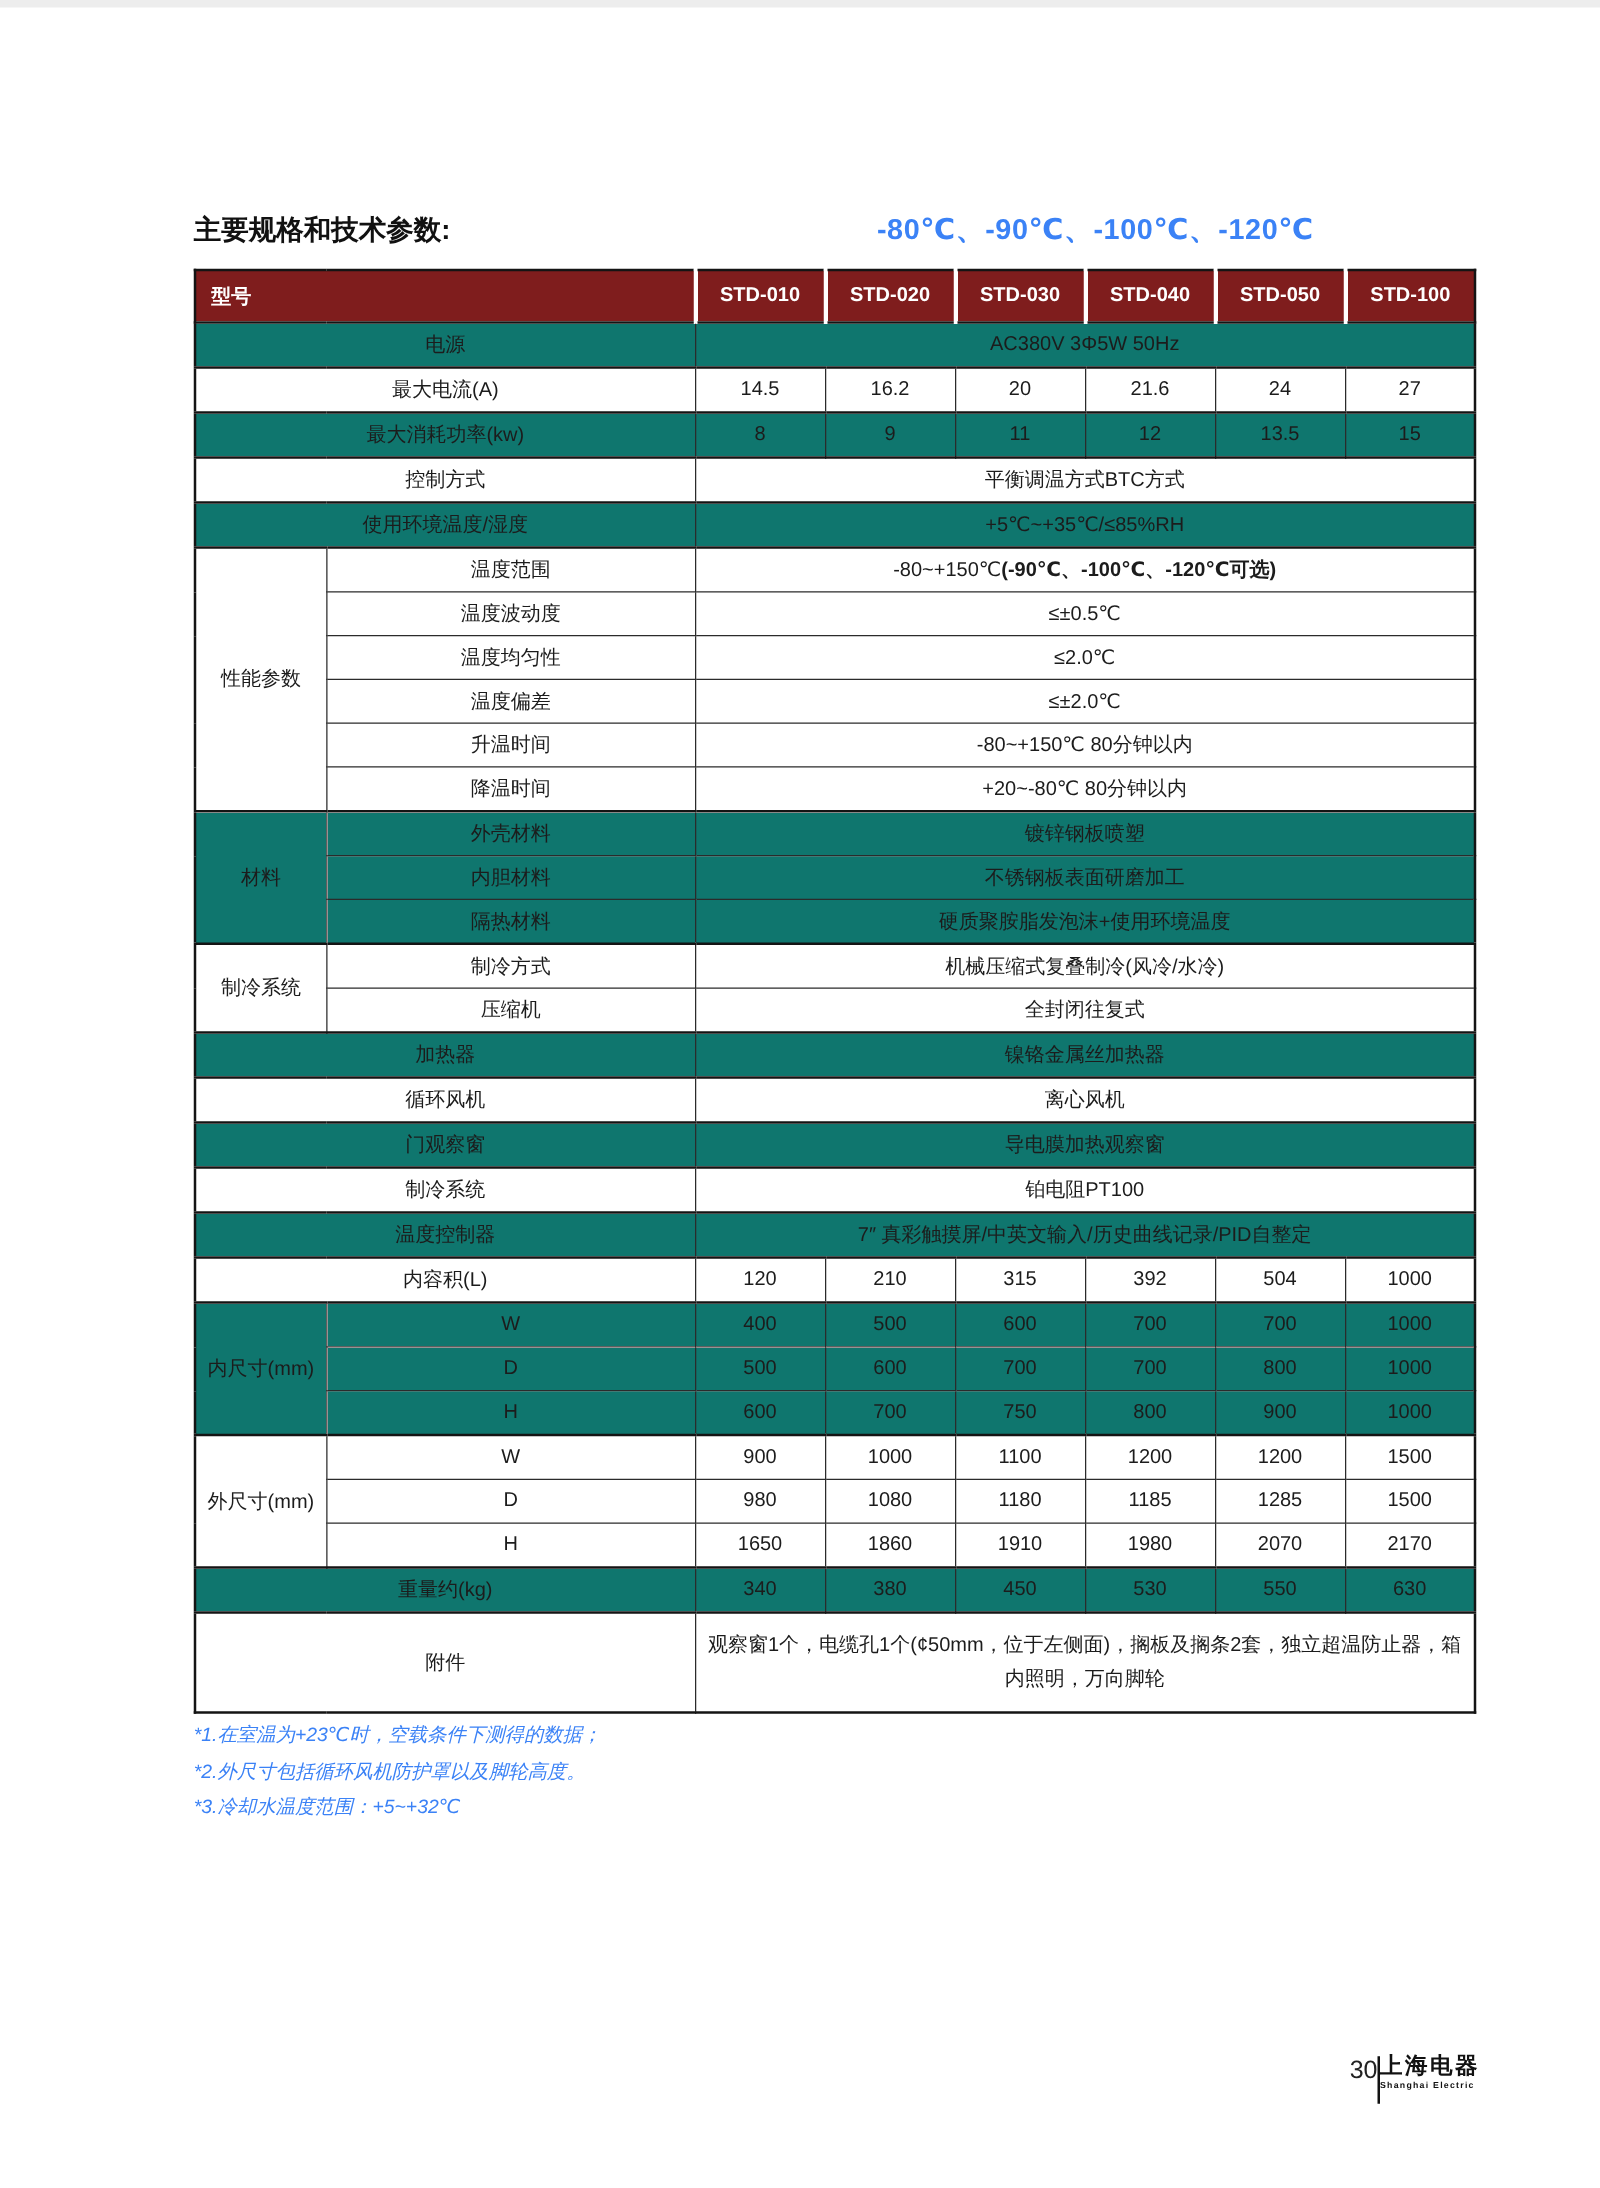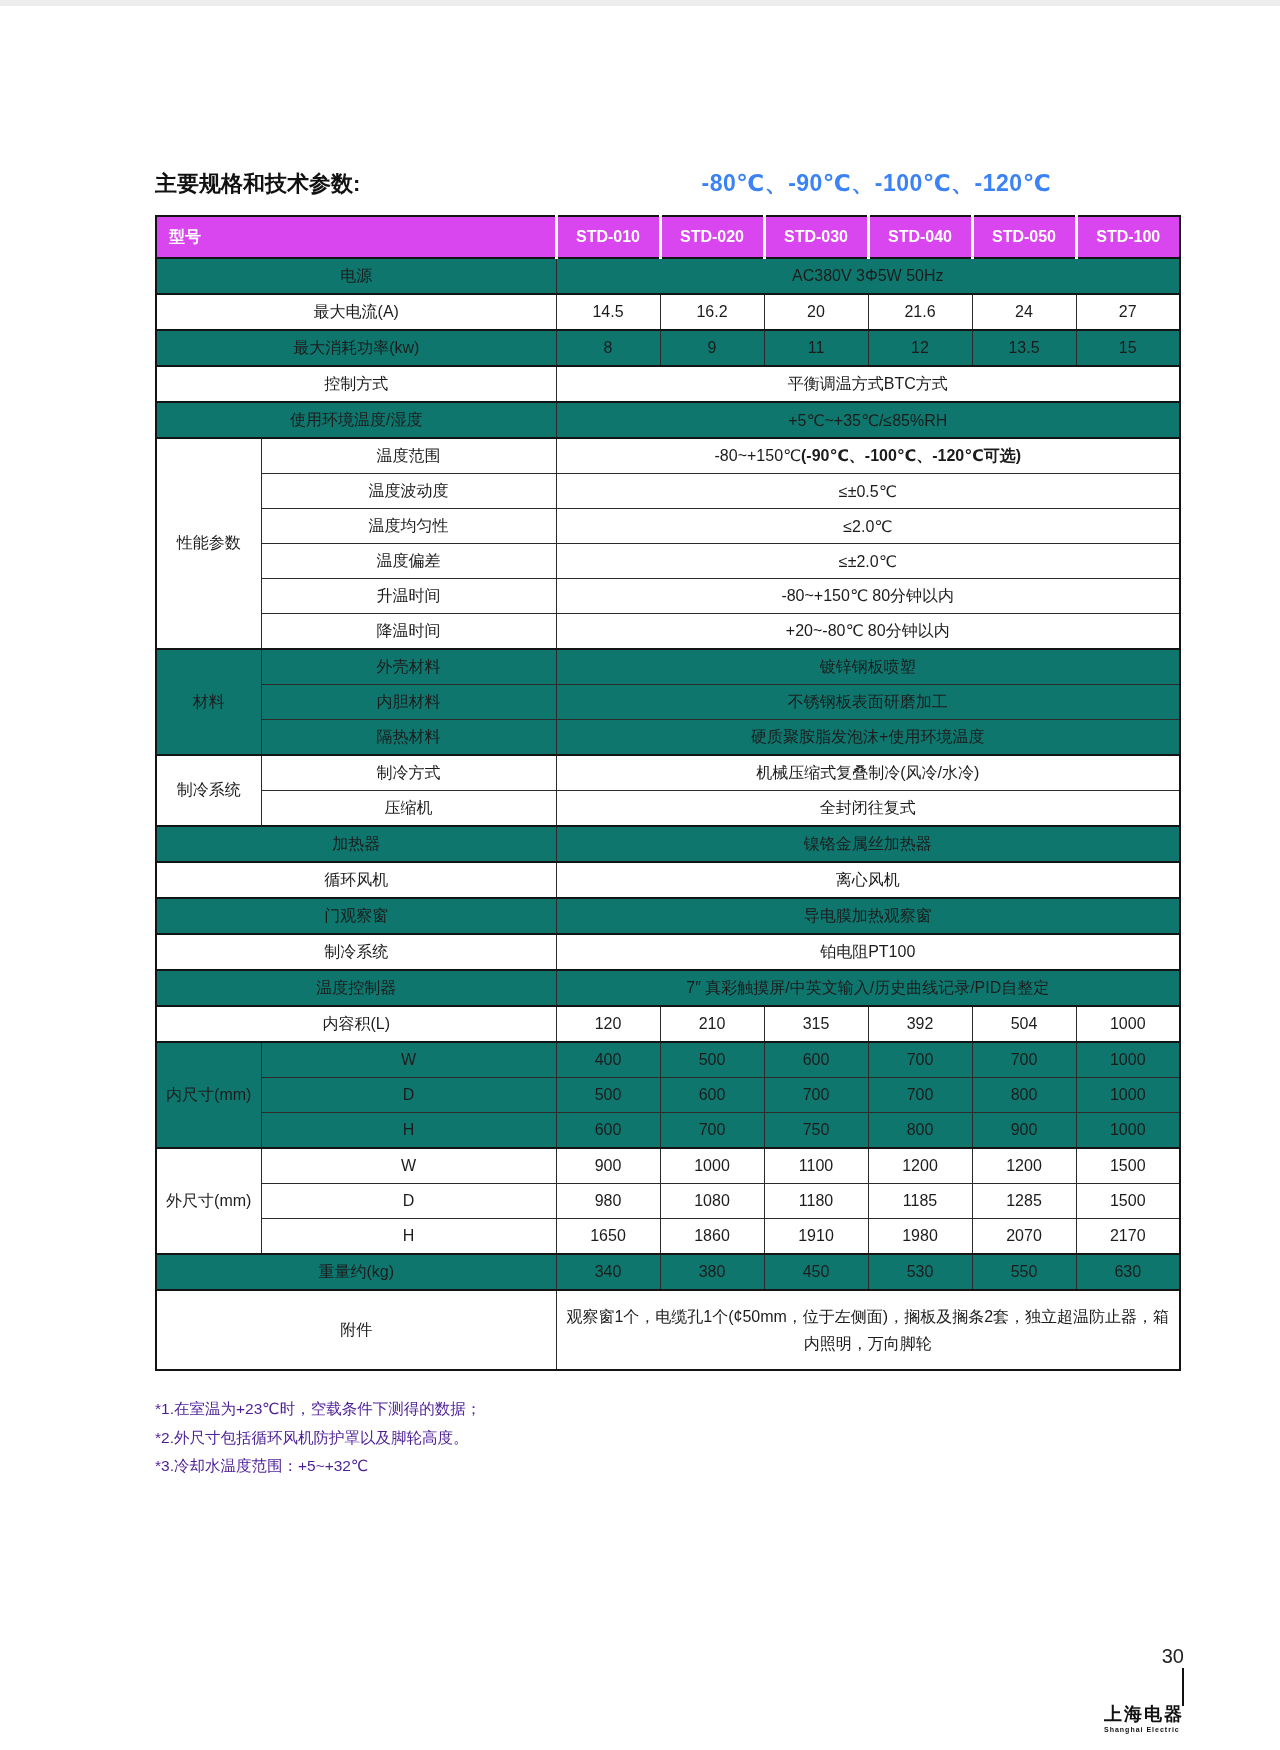--- a/index.html
+++ b/index.html
@@ -17,33 +17,33 @@
   table.spec{border-collapse:collapse;width:1026px;table-layout:fixed;border:2px solid #141414;}
   table.spec td{
     border:1px solid #2b2b2b;font-size:16px;text-align:center;
     padding:0 6px;height:34px;color:#1c1c1c;overflow:hidden;
   }
   tr.blue td{background:#0f766e;}
   tr.sec td{border-top:2px solid #141414;}
   td.lbl,td.grp,td.sub{text-align:left;padding-left:12px;}
   td.subc{text-align:center;}
   tr.head td{
-    background:#d946ef;color:#ffffff;font-size:16px;font-weight:600;height:40px;
+    background:#7f1d1d;color:#ffffff;font-size:16px;font-weight:600;height:40px;
     border-left:3px solid #ffffff;border-right:3px solid #ffffff;
     border-top:2px solid #141414;border-bottom:2px solid #141414;
   }
   tr.head td:first-child{border-left:2px solid #141414;text-align:left;padding-left:12px;}
   tr.head td:last-child{border-right:2px solid #141414;}
   td.acc-val{text-align:left;padding:10px 14px;line-height:1.7;height:72px;vertical-align:middle;}
   tr.tall td{height:78px;}
 
-  .footnotes{margin-top:24px;font-size:15.5px;line-height:1.85;color:#4c1d95;}
+  .footnotes{margin-top:4px;font-size:15.5px;line-height:1.85;color:#3b82f6;font-style:italic;}
 
   .footer{
-    position:absolute;right:96px;top:1645px;display:flex;align-items:flex-end;gap:0;flex-direction:column;
+    position:absolute;right:96px;top:1645px;display:flex;align-items:flex-start;gap:0;
   }
   .footer .pagenum{font-size:20px;color:#222;}
   .footer .vbar{width:2px;height:38px;background:#111;}
   .footer .logo{display:flex;flex-direction:column;align-items:flex-start;line-height:1;}
   .footer .logo-cn{font-family:Liberation Mono, monospace;font-weight:bold;font-size:18px;letter-spacing:2px;color:#111;}
   .footer .logo-en{font-size:7px;color:#111;margin-top:2px;letter-spacing:1px;font-weight:bold;}
 </style>
 </head>
 <body>
 

